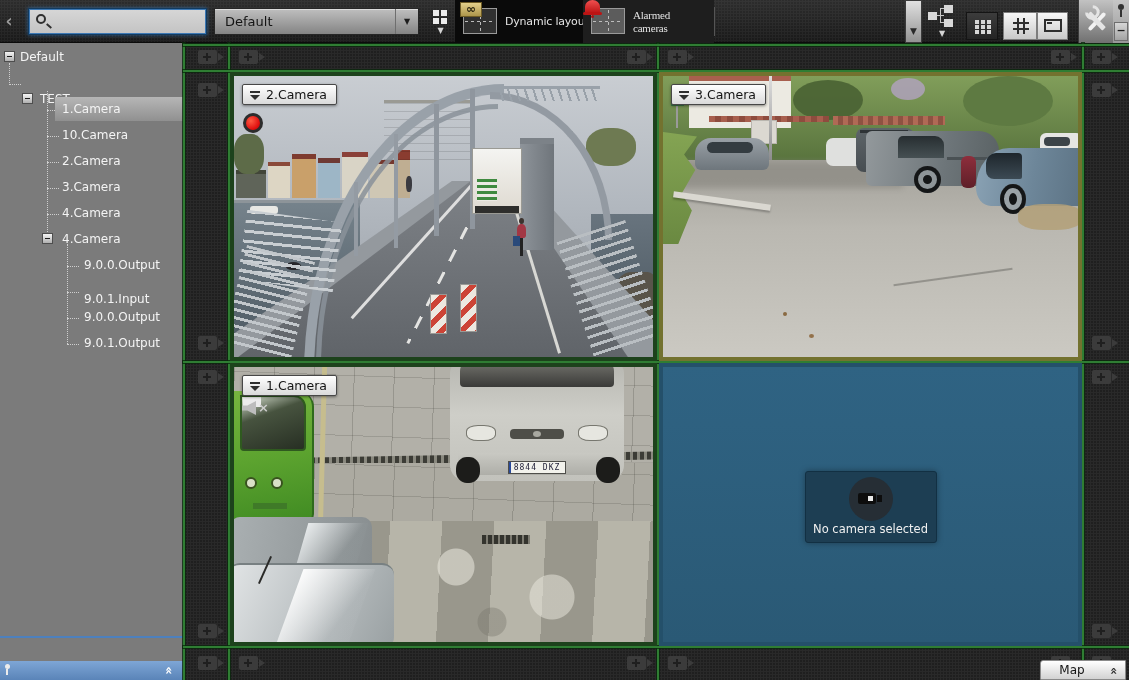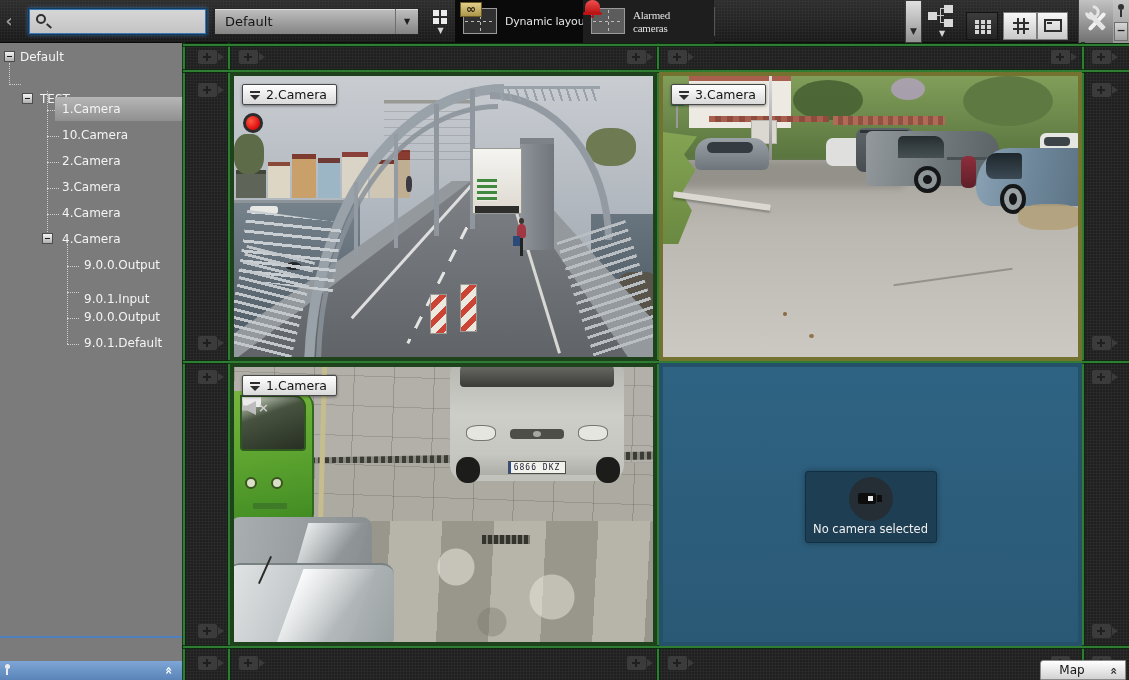--- a/index.html
+++ b/index.html
@@ -272,21 +272,21 @@
     <div class="trow" style="top:210px">
       <span class="tlabel" style="left:84px">9.0.0.Output</span>
     </div>
     <div class="trow" style="top:244px">
       <span class="tlabel" style="left:84px">9.0.1.Input</span>
     </div>
     <div class="trow" style="top:262px">
       <span class="tlabel" style="left:84px">9.0.0.Output</span>
     </div>
     <div class="trow" style="top:288px">
-      <span class="tlabel" style="left:84px">9.0.1.Default</span>
+      <span class="tlabel" style="left:84px">9.0.1.Output</span>
     </div>
 
     <div class="sbline"></div>
     <div class="bluebar">
       <span class="pin2"></span>
       <span class="dblchev">«</span>
     </div>
   </div>
 
   <div class="mainarea dark-tex">
@@ -461,21 +461,21 @@
           <div style="left:216px;top:-6px;width:174px;height:120px;background:linear-gradient(180deg,#b7b7b1 0%,#cecec8 45%,#c2c2bc 100%);border-radius:12px 12px 16px 16px">
             <span style="position:absolute;left:10px;top:0;width:154px;height:26px;background:linear-gradient(#74746e,#3a3a38);border-radius:10px 10px 4px 4px"></span>
             <span style="position:absolute;left:16px;top:64px;width:30px;height:16px;background:#e6e6e0;border:1px solid #77776f;border-radius:40%"></span>
             <span style="position:absolute;right:16px;top:64px;width:30px;height:16px;background:#e6e6e0;border:1px solid #77776f;border-radius:40%"></span>
             <span style="position:absolute;left:60px;top:68px;width:54px;height:10px;background:#4e4e48;border-radius:4px"></span>
             <span style="position:absolute;left:83px;top:70px;width:8px;height:6px;background:#a8a8a0;border-radius:50%"></span>
             <span style="position:absol ute"></span>
             <span style="position:absolute;left:8px;top:92px;width:158px;height:22px;background:linear-gradient(#c9c9c3,#aeaea8);border-radius:4px 4px 12px 12px"></span>
             <span style="position:absolute;left:6px;top:96px;width:24px;height:26px;background:#1c1c1a;border-radius:45%"></span>
             <span style="position:absolute;right:4px;top:96px;width:24px;height:26px;background:#1c1c1a;border-radius:45%"></span>
-            <span style="position:absolute;left:58px;top:100px;width:58px;height:13px;background:#f2f2ec;border:1px solid #4e4e4a;font-family:'DejaVu Sans Mono','Liberation Mono',monospace;font-size:8px;line-height:11px;text-align:center;color:#23233a;letter-spacing:1px;box-shadow:inset 2px 0 0 #2a4a9a">6866 DKZ</span>
+            <span style="position:absolute;left:58px;top:100px;width:58px;height:13px;background:#f2f2ec;border:1px solid #4e4e4a;font-family:'DejaVu Sans Mono','Liberation Mono',monospace;font-size:8px;line-height:11px;text-align:center;color:#23233a;letter-spacing:1px;box-shadow:inset 2px 0 0 #2a4a9a">8844 DKZ</span>
           </div>
 
           <div style="left:-4px;top:150px;width:142px;height:60px;background:linear-gradient(100deg,#aab0b2,#878d8f);border-radius:10px 10px 4px 4px">
             <span style="position:absolute;right:10px;top:6px;width:60px;height:44px;background:linear-gradient(115deg,rgba(240,243,244,.9),rgba(150,158,160,.15) 70%);transform:skewX(-16deg)"></span>
           </div>
           <div style="left:-6px;top:196px;width:166px;height:86px;background:linear-gradient(115deg,#e2e5e6 0%,#c3c8ca 40%,#99a0a2 100%);border-radius:12px;border-top:2px solid #788082">
             <span style="position:absolute;left:62px;top:4px;width:72px;height:74px;background:linear-gradient(110deg,rgba(255,255,255,.95),rgba(195,200,203,.1) 75%);transform:skewX(-20deg)"></span>
             <span style="position:absolute;left:36px;top:-10px;width:2px;height:30px;background:#2a2a28;transform:rotate(24deg)"></span>
           </div>
         </div>

